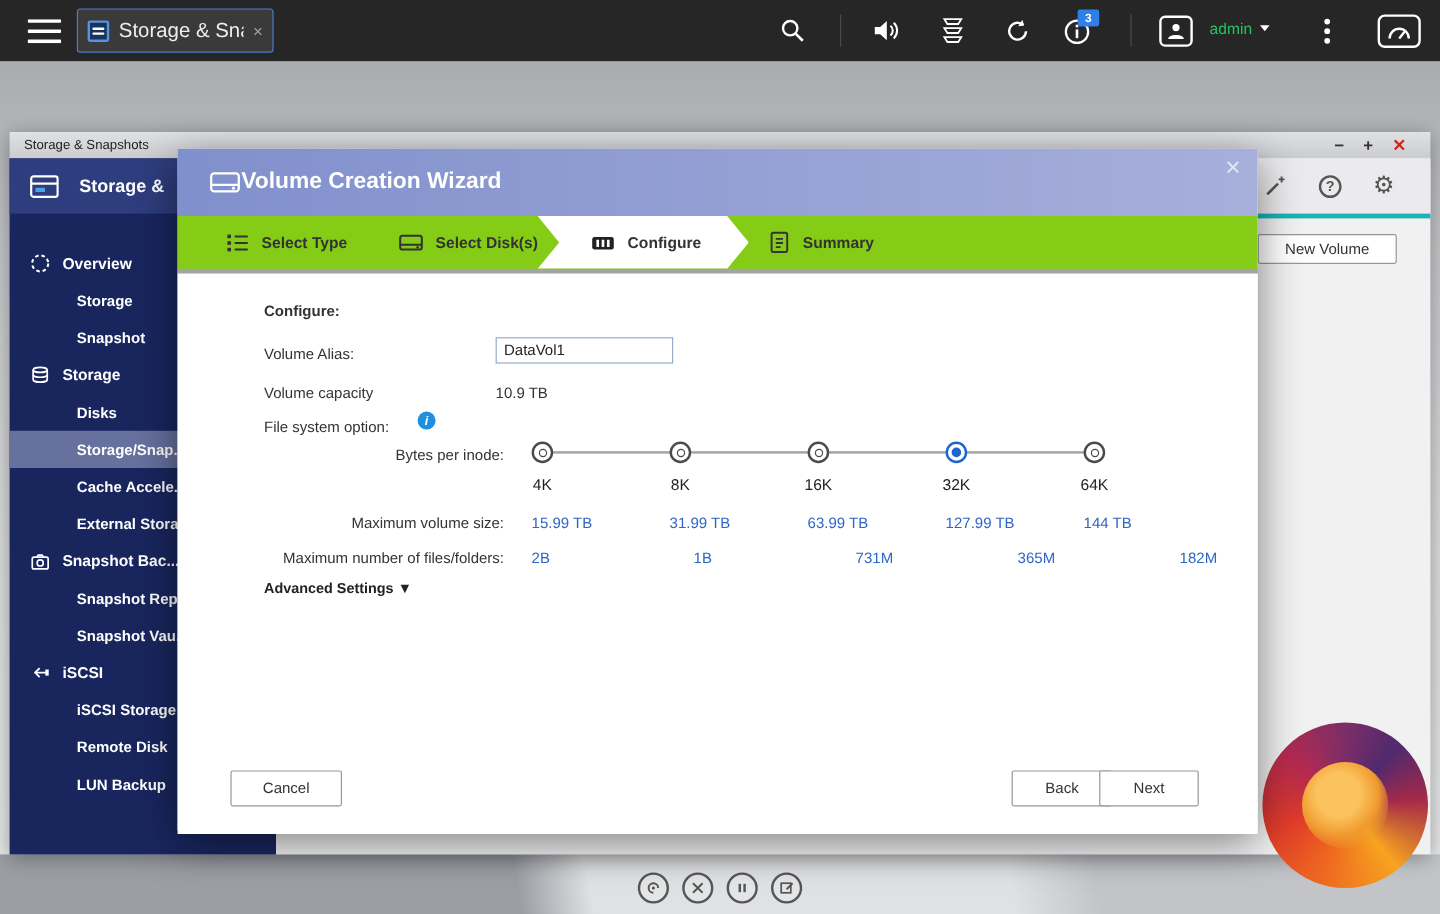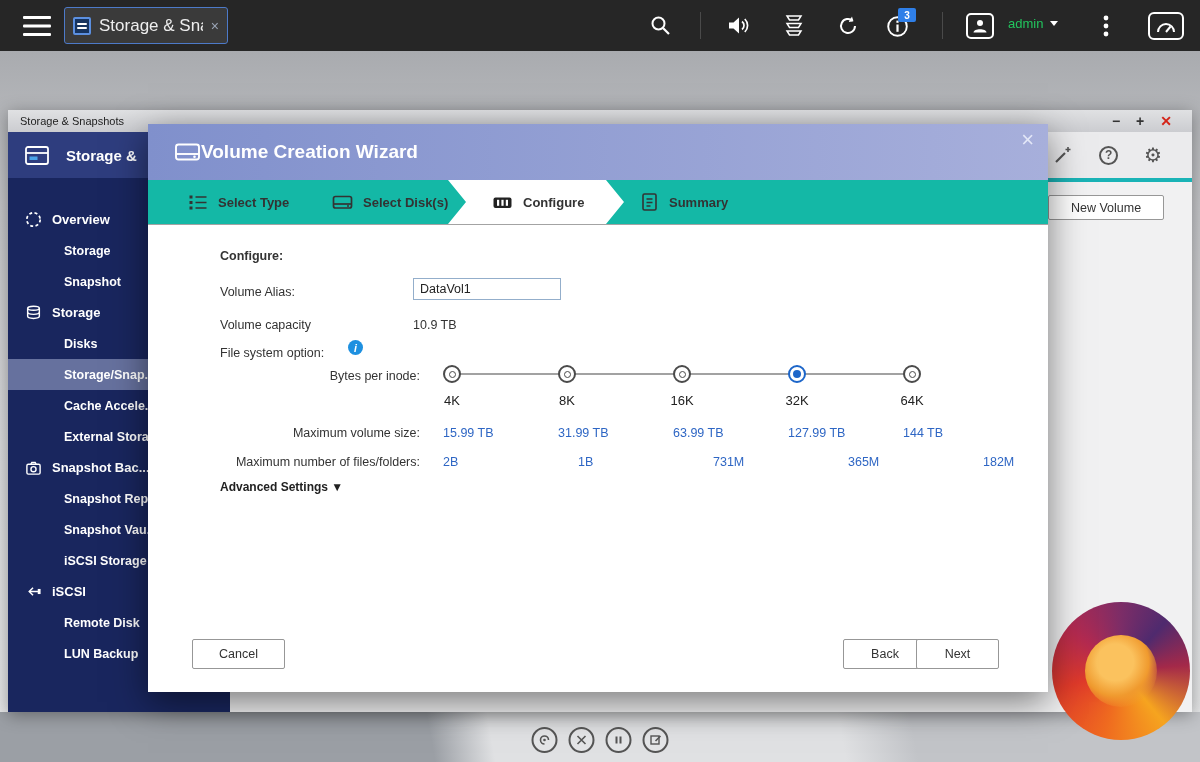--- a/index.html
+++ b/index.html
@@ -49,21 +49,21 @@
   .gear{font-size:20px;line-height:1;}
   .nv-row{display:flex;justify-content:flex-end;padding:13px 28px 0 0;}
   .btn{background:#fff;border:1px solid #979797;border-radius:2px;font-size:12.5px;color:#333;cursor:pointer;font-family:"Liberation Sans",sans-serif;}
   .nv-btn{width:116px;height:25px;}
 
   
   .dialog{position:absolute;left:148px;top:124px;width:900px;height:568px;background:#fff;z-index:30;box-shadow:0 10px 34px rgba(0,0,0,.5);}
   .dlg-header{height:56px;background:linear-gradient(90deg,#8090cc,#a7afdb);display:flex;align-items:center;padding-left:26px;box-sizing:border-box;position:relative;}
   .dlg-title{color:#fff;font-size:19px;font-weight:700;}
   .dlg-close{position:absolute;right:14px;top:5px;color:#e3e7f7;font-size:22px;cursor:pointer;line-height:1;}
-  .steps{height:44px;background:#14b8a6;border-bottom:1px solid #a3a3a3;position:relative;}
+  .steps{height:44px;background:#84cc16;border-bottom:4px solid #a3a3a3;position:relative;}
   .step{position:absolute;top:0;height:44px;display:flex;align-items:center;gap:10px;font-size:13px;color:#333;font-weight:600;box-sizing:border-box;}
   .step1{left:40px;} .step2{left:184px;} .step4{left:492px;}
   .step-active{left:300px;width:176px;background:#fff;padding-left:44px;
     clip-path:polygon(0 0,calc(100% - 18px) 0,100% 50%,calc(100% - 18px) 100%,0 100%,18px 50%);}
   .content{position:relative;height:467px;background:#fff;font-size:12.5px;color:#333;}
   .abs{position:absolute;}
   .bold{font-weight:700;}
   .alias-input{position:absolute;left:265px;top:53px;width:148px;height:22px;border:1px solid #93aecb;font-size:12.5px;padding:0 6px;box-sizing:border-box;font-family:"Liberation Sans",sans-serif;color:#222;}
   .info-ic{position:absolute;left:200px;top:115px;width:15px;height:15px;border-radius:50%;background:#1e90e0;color:#fff;font-size:10.5px;font-weight:700;font-style:italic;display:flex;align-items:center;justify-content:center;cursor:pointer;}
   .rlabel{position:absolute;left:72px;width:200px;text-align:right;color:#333;}
@@ -239,33 +239,33 @@
                 </svg>
               </span>
             <span>Snapshot Bac...</span>
           </div>
           <div class="sb-item sub">
               <span>Snapshot Rep...</span>
             </div>
           <div class="sb-item sub">
               <span>Snapshot Vau...</span>
             </div>
-          <div class="sb-item sub">
-              <span>iSCSI Storage</span>
-            </div>
           <div class="sb-item section">
             <span class="sb-ic">
                 <svg width="17" height="15" viewBox="0 0 18 15">
                   <path d="M15 7.5H5" stroke="#fff" stroke-width="1.6" fill="none"></path>
                   <path d="M8.5 3.5L4.5 7.5l4 4" stroke="#fff" stroke-width="1.6" fill="none"></path>
                   <rect x="13.5" y="4.8" width="3" height="5.4" fill="#fff"></rect>
                 </svg>
               </span>
             <span>iSCSI</span>
           </div>
+          <div class="sb-item sub">
+              <span>iSCSI Storage</span>
+            </div>
           <div class="sb-item sub">
               <span>Remote Disk</span>
             </div>
           <div class="sb-item sub">
               <span>LUN Backup</span>
             </div>
         </div>
       </aside>
       <div class="main">
         <div class="main-header">

